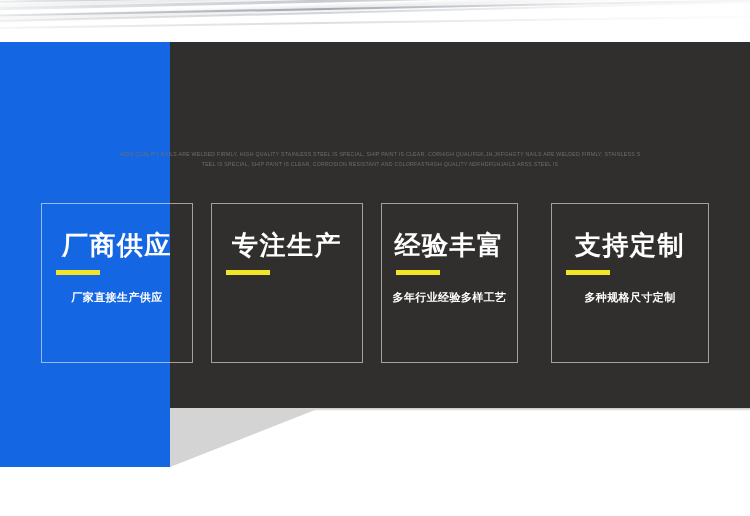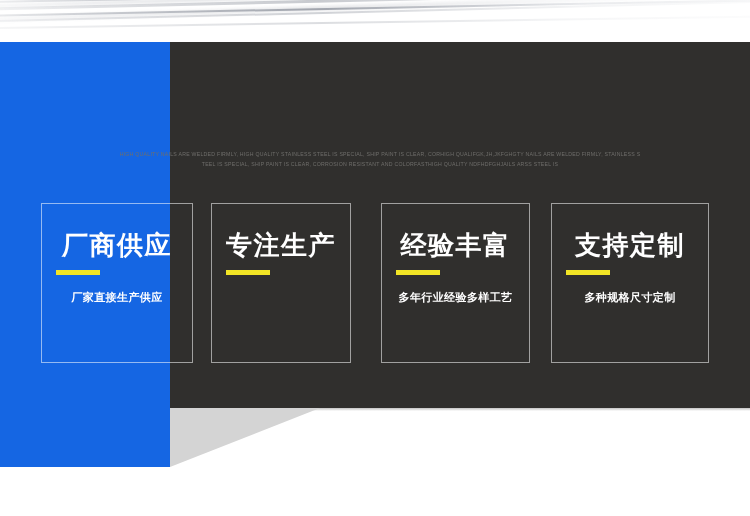--- a/index.html
+++ b/index.html
@@ -84,22 +84,22 @@
   
   .cards{
     position:absolute;left:0;top:203px;width:750px;height:160px;border-radius:27px;
   }
   .card{
     position:absolute;top:0;height:160px;
     border:1px solid rgba(255,255,255,.55);
     box-sizing:border-box;
   }
   .card.c1{left:41px; width:152px;}
-  .card.c2{left:211px;width:140px;}
-  .card.c3{left:381px;width:149px;text-decoration:underline;}
+  .card.c2{left:211px;width:152px;}
+  .card.c3{left:381px;width:137px;text-decoration:underline;}
   .card.c4{left:551px;width:158px;}
 
   .card .headline{
     position:absolute;left:0;top:24px;width:100%;
     text-align:center;
     color:#ffffff;
     font-size:26px;
     font-weight:700;
     letter-spacing:1.5px;
     white-space:nowrap;

